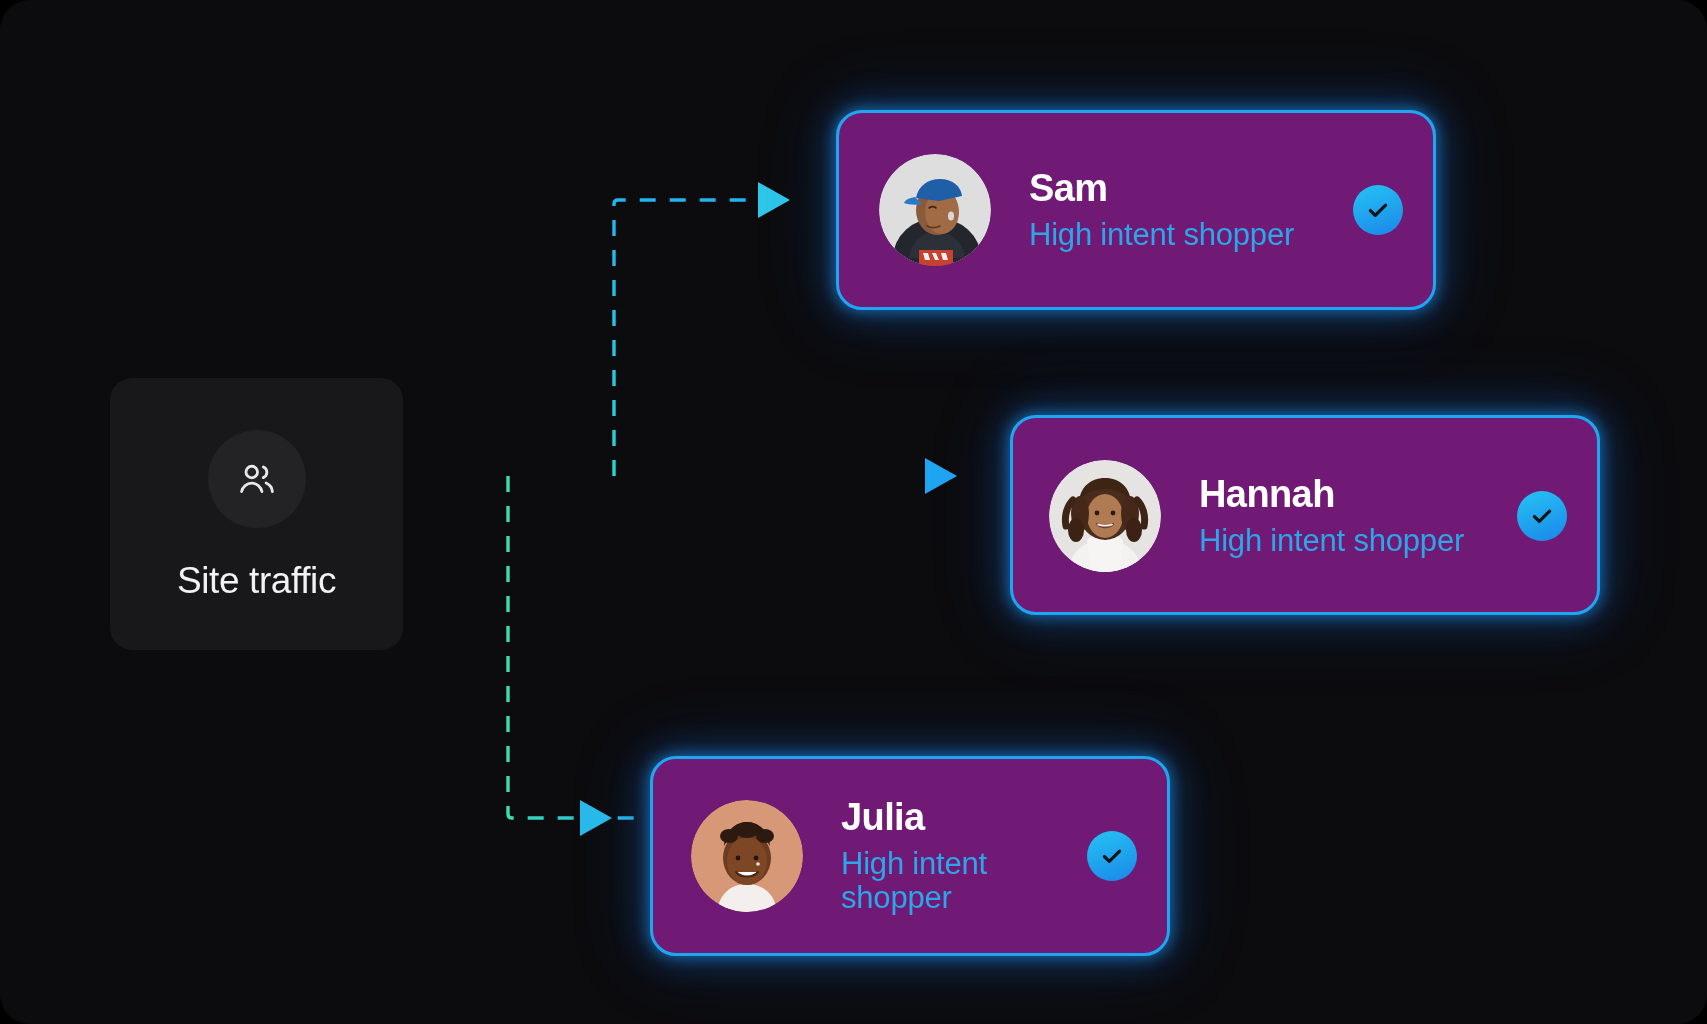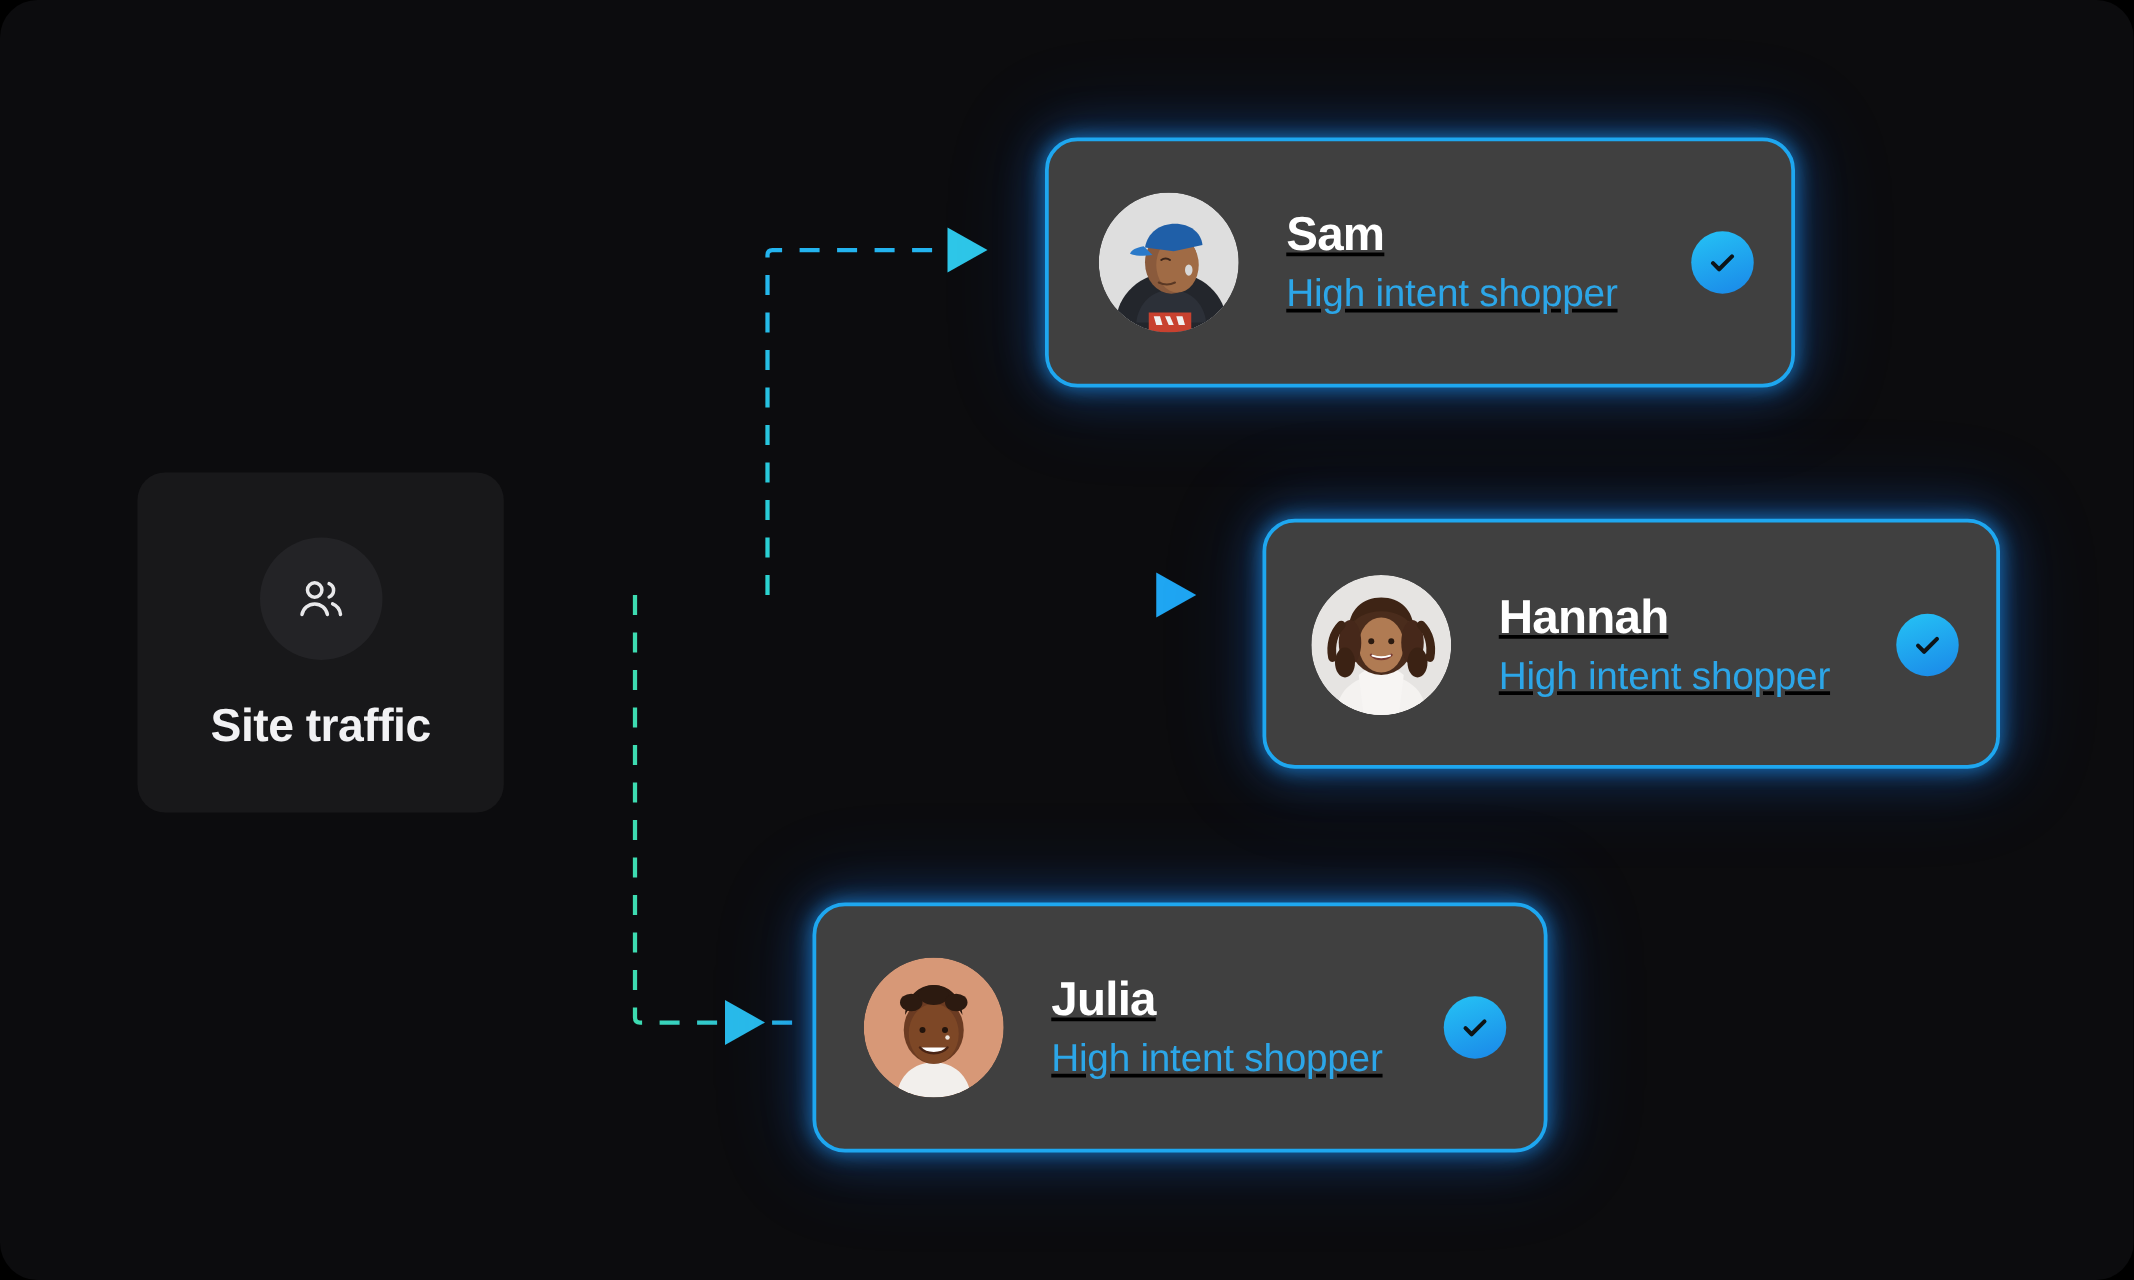--- a/index.html
+++ b/index.html
@@ -53,51 +53,50 @@
     display: flex;
     align-items: center;
     justify-content: center;
     margin-bottom: 34px;
   }
   .source-icon-wrap svg { display: block; }
   .source-label {
     color: #f2f2f4;
     font-size: 37px;
     letter-spacing: -0.4px;
-    font-weight: 700;
+    font-weight: 400;
     line-height: 1;
   }
 
   
   #wires {
     position: absolute;
     left: 0; top: 0;
     width: 1707px;
     height: 1024px;
     pointer-events: none;
   }
 
   
   .person-card {
     position: absolute;
-    background: #404040;
+    background: #701a75;
     border: 3px solid #1ea7f0;
     border-radius: 26px;
     box-shadow:
       0 0 14px 2px rgba(30,150,240,0.55),
       0 0 34px 6px rgba(30,120,230,0.30),
       0 0 70px 14px rgba(25,90,200,0.16);
     display: flex;
     align-items: center;
     box-sizing: border-box;
-    text-decoration: underline;
   }
   .card-sam    { left: 836px; top: 110px;  width: 600px; height: 200px; padding: 0 30px 0 40px; }
   .card-hannah { left: 1010px; top: 415px; width: 590px; height: 200px; padding: 2px 30px 0 36px; }
-  .card-julia  { left: 650px; top: 722px;  width: 588px; height: 200px; padding: 0 30px 0 38px; }
+  .card-julia  { left: 650px; top: 756px;  width: 520px; height: 200px; padding: 0 30px 0 38px; }
 
   .avatar {
     width: 112px;
     height: 112px;
     border-radius: 50%;
     flex: 0 0 auto;
     overflow: hidden;
     position: relative;
   }
   .avatar svg { display: block; width: 112px; height: 112px; }

